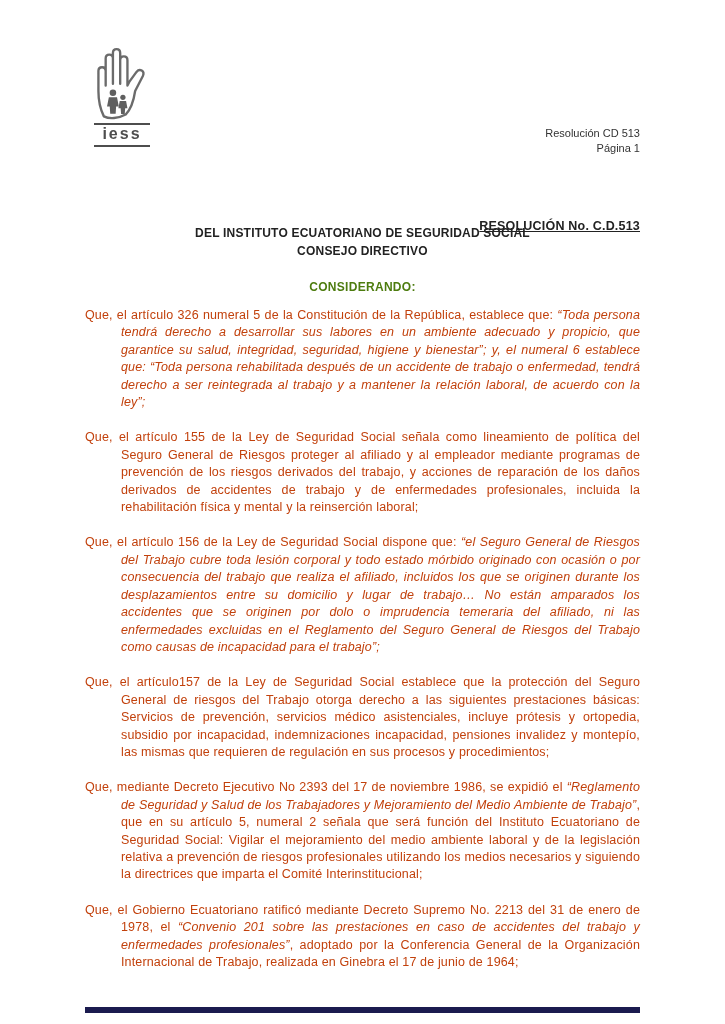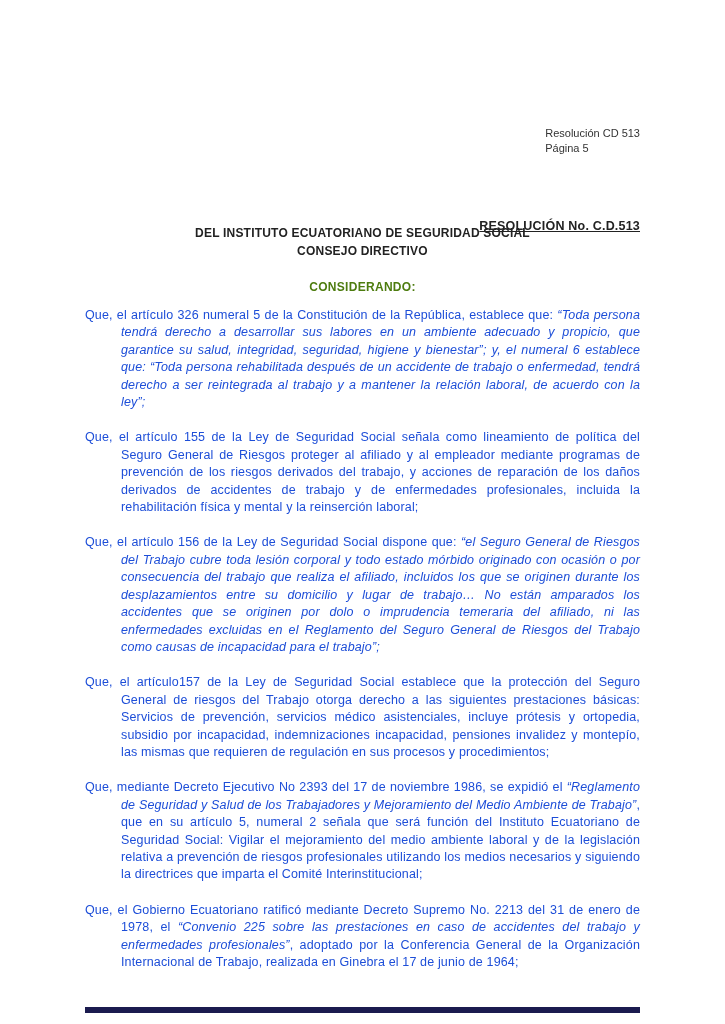--- a/index.html
+++ b/index.html
@@ -20,21 +20,21 @@
   .logo-word {
     width:56px; margin:3px auto 0;
     border-top:2px solid #4e4e4e; border-bottom:2px solid #4e4e4e;
     font-weight:bold; font-size:16px; letter-spacing:2px;
     color:#4e4e4e; text-align:center; padding:0 0 2px 0; line-height:18px;
   }
 
   
   .doc-ref {
     position:absolute; top:126px; right:85px;
-    font-size:11px; line-height:1.4; color:#333333;
+    text-align:right; font-size:11px; line-height:1.4; color:#333333;
   }
 
   .res-title {
     position:absolute; top:171px; right:85px;
     font-size:12.5px; font-weight:bold; text-decoration:underline;
     color:#222222; letter-spacing:0.2px;margin-top:48px;
   }
 
   .org-title {
     position:absolute; top:225px; left:0; right:0;
@@ -44,59 +44,76 @@
 
   .section-title {
     position:absolute; top:280px; left:0; right:0;
     text-align:center; font-weight:bold; font-size:12px; color:#4d7c0f;
     letter-spacing:0.3px;
   }
 
   
   .body-text {
     position:absolute; top:307px; left:85px; right:85px;
-    font-size:12.5px; line-height:17.4px; color:#1d4ed8;
+    font-size:12.5px; line-height:17.4px; color:#c2410c;
     letter-spacing:0.15px;
   }
   .body-text p {
     margin:0 0 18px 0;
     padding-left:36px; text-indent:-36px;
     text-align:justify;
   }
   .body-text .it { font-style:italic; }
 
   .footer-bar {
     position:absolute; left:85px; right:85px; bottom:11px; height:6px;
     background:var(--footer-bar,#1b1b4f);
   }
 </style>
 </head>
 <body>
 
 <div class="page">
 
+  <div class="logo">
+    <svg viewBox="0 0 64 86" width="60" height="78" aria-hidden="true">
+      <path d="M12 82 C8 74 6 64 6 54 L6 32 C6 26.5 14 26.5 14 32 L14 48
+               L14 18 C14 12.5 22 12.5 22 18 L22 46
+               L22 12 C22 6.5 30 6.5 30 12 L30 46
+               L30 20 C30 14.5 38 14.5 38 20 L38 48
+               L40 44 L48 33 C51.5 28.5 57.5 32 55 37.5 L46.5 54
+               C45 64 42 74 36 80 C28 84.5 18 85 12 82 Z" fill="none" stroke="#6b6b6b" stroke-width="2.6" stroke-linejoin="round" stroke-linecap="round"></path>
+      <g fill="#5f5f5f">
+        <circle cx="22" cy="56" r="3.6"></circle>
+        <path d="M17.5 61 L26.5 61 L28.5 71 L25.5 71 L25 79 L19 79 L18.5 71 L15.5 71 Z"></path>
+        <circle cx="33" cy="61" r="2.9"></circle>
+        <path d="M29.5 65 L36.5 65 L38 73 L35.5 73 L35 79.5 L31 79.5 L30.5 73 L28 73 Z"></path>
+      </g>
+    </svg>
+    <div class="logo-word">iess</div>
+  </div>
 
   <div class="doc-ref">
     <div>Resolución CD 513</div>
-    <div>Página 5</div>
+    <div>Página 1</div>
   </div>
 
   <div class="res-title">RESOLUCIÓN No. C.D.513</div>
 
   <div class="org-title">
     <div>DEL INSTITUTO ECUATORIANO DE SEGURIDAD SOCIAL</div>
     <div>CONSEJO DIRECTIVO</div>
   </div>
 
   <div class="section-title">CONSIDERANDO:</div>
 
   <div class="body-text" id="paragraphs">
       <p><span>Que, el artículo 326 numeral 5 de la Constitución de la República, establece que: </span><span class="it">“Toda persona tendrá derecho a desarrollar sus labores en un ambiente adecuado y propicio, que garantice su salud, integridad, seguridad, higiene y bienestar”; y, el numeral 6 establece que: “Toda persona rehabilitada después de un accidente de trabajo o enfermedad, tendrá derecho a ser reintegrada al trabajo y a mantener la relación laboral, de acuerdo con la ley”;</span></p>
       <p><span>Que, el artículo 155 de la Ley de Seguridad Social señala como lineamiento de política del Seguro General de Riesgos proteger al afiliado y al empleador mediante programas de prevención de los riesgos derivados del trabajo, y acciones de reparación de los daños derivados de accidentes de trabajo y de enfermedades profesionales, incluida la rehabilitación física y mental y la reinserción laboral;</span></p>
       <p><span>Que, el artículo 156 de la Ley de Seguridad Social dispone que: </span><span class="it">“el Seguro General de Riesgos del Trabajo cubre toda lesión corporal y todo estado mórbido originado con ocasión o por consecuencia del trabajo que realiza el afiliado, incluidos los que se originen durante los desplazamientos entre su domicilio y lugar de trabajo… No están amparados los accidentes que se originen por dolo o imprudencia temeraria del afiliado, ni las enfermedades excluidas en el Reglamento del Seguro General de Riesgos del Trabajo como causas de incapacidad para el trabajo”;</span></p>
       <p><span>Que, el artículo157 de la Ley de Seguridad Social establece que la protección del Seguro General de riesgos del Trabajo otorga derecho a las siguientes prestaciones básicas: Servicios de prevención, servicios médico asistenciales, incluye prótesis y ortopedia, subsidio por incapacidad, indemnizaciones incapacidad, pensiones invalidez y montepío, las mismas que requieren de regulación en sus procesos y procedimientos;</span></p>
       <p><span>Que, mediante Decreto Ejecutivo No 2393 del 17 de noviembre 1986, se expidió el </span><span class="it">“Reglamento de Seguridad y Salud de los Trabajadores y Mejoramiento del Medio Ambiente de Trabajo”</span><span>, que en su artículo 5, numeral 2 señala que será función del Instituto Ecuatoriano de Seguridad Social: Vigilar el mejoramiento del medio ambiente laboral y de la legislación relativa a prevención de riesgos profesionales utilizando los medios necesarios y siguiendo la directrices que imparta el Comité Interinstitucional;</span></p>
-      <p><span>Que, el Gobierno Ecuatoriano ratificó mediante Decreto Supremo No. 2213 del 31 de enero de 1978, el </span><span class="it">“Convenio 225 sobre las prestaciones en caso de accidentes del trabajo y enfermedades profesionales”</span><span>, adoptado por la Conferencia General de la Organización Internacional de Trabajo, realizada en Ginebra el 17 de junio de 1964;</span></p>
+      <p><span>Que, el Gobierno Ecuatoriano ratificó mediante Decreto Supremo No. 2213 del 31 de enero de 1978, el </span><span class="it">“Convenio 201 sobre las prestaciones en caso de accidentes del trabajo y enfermedades profesionales”</span><span>, adoptado por la Conferencia General de la Organización Internacional de Trabajo, realizada en Ginebra el 17 de junio de 1964;</span></p>
     </div>
 
   <div class="footer-bar"></div>
 
 </div>
 
 </body></html>

